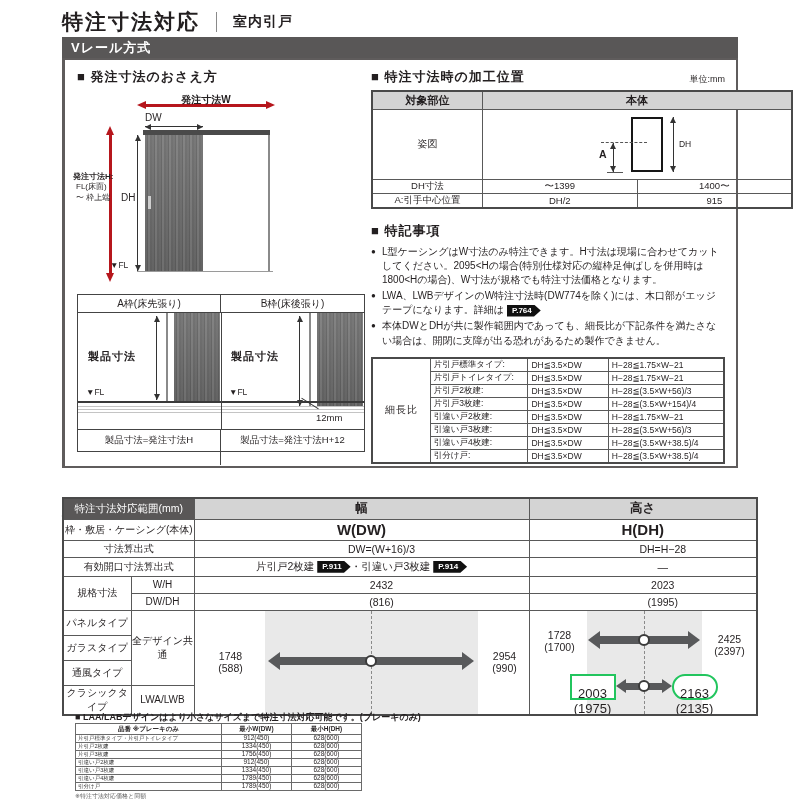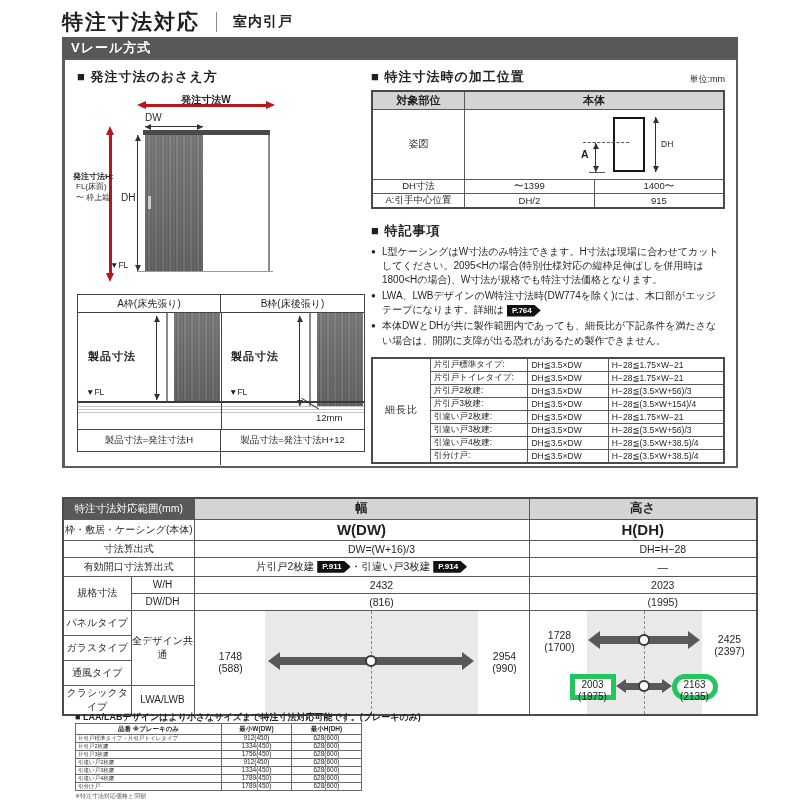--- a/index.html
+++ b/index.html
@@ -85,21 +85,21 @@
   .fb-fl { position:absolute; font-size:8.5px; }
   .callout-12 { position:absolute; left:238px; top:99px; font-size:9.5px; }
   .callout-line { position:absolute; left:222px; top:90px; width:20px; height:1px;
     background:#333; transform:rotate(32deg); }
 
   
   #rightcol { position:absolute; left:306px; top:8px; width:354px; }
   .mach-head { display:flex; justify-content:space-between; align-items:flex-end; }
   .unit { font-size:9px; }
   table { border-collapse:collapse; }
-  #mach-table { width:354px; margin-top:4px; border:2px solid #4a4a4a; table-layout:fixed; }
+  #mach-table { width:422px; margin-top:4px; border:2px solid #4a4a4a; table-layout:fixed; }
   #mach-table th, #mach-table td { border:1px solid #595959; text-align:center; overflow:hidden; }
   #mach-table th { background:#d4d4d4; font-size:11px; height:18px; font-weight:bold; }
   .figrow td { height:70px; }
   .figcell { position:relative; }
   .figlabel { font-size:10px; }
   .mdoor { position:absolute; left:148px; top:7px; width:32px; height:55px;
     border:2px solid #161616; background:#fff; }
   .mdash { position:absolute; left:118px; top:32px; width:46px; border-top:1px dashed #555; }
   .m-a { position:absolute; left:116px; top:38px; font-size:10.5px; font-weight:bold; }
   .mtick { position:absolute; left:124px; top:62px; width:16px; height:1px; background:#555; }
@@ -146,22 +146,22 @@
   .fatarrow:after { content:""; position:absolute; right:-12px; top:-5px;
     border-top:9px solid transparent; border-bottom:9px solid transparent;
     border-left:12px solid #58595b; }
   .fatarrow.small { height:7px; }
   .fatarrow.small:before { left:-10px; top:-4px; border-width:7.5px 10px 7.5px 0; }
   .fatarrow.small:after { right:-10px; top:-4px; border-width:7.5px 0 7.5px 10px; }
   .circle { position:absolute; width:12px; height:12px; background:#fff;
     border:2px solid #3a3a3a; border-radius:50%; z-index:3; }
   .rlabel { position:absolute; font-size:10.5px; line-height:1.15; text-align:center; }
   .rlabel span { display:block; }
-  .lblbox { position:absolute; background:#fff; border:5px solid #22c55e; font-size:10px;
-    line-height:1.2; text-align:center; padding-top:0; z-index:2; }
+  .lblbox { position:absolute; background:#fff; border:2px solid #22c55e; font-size:13px;
+    line-height:1.2; text-align:center; padding-top:10px; z-index:2; }
   .lblbox span { display:block; }
 
   
   #mini-head { position:absolute; left:75px; top:711px; font-size:9px; font-weight:bold; }
   #mini-table { position:absolute; left:75px; top:723px; width:286px; border:1px solid #4a4a4a;
     table-layout:fixed; }
   #mini-table th, #mini-table td { border:1px solid #6a6a6a; text-align:center; overflow:hidden;
     white-space:nowrap; }
   #mini-table th { font-size:6.5px; height:11px; background:#fff; font-weight:bold; }
   #mini-table td { font-size:6.5px; height:8px; line-height:1; }

